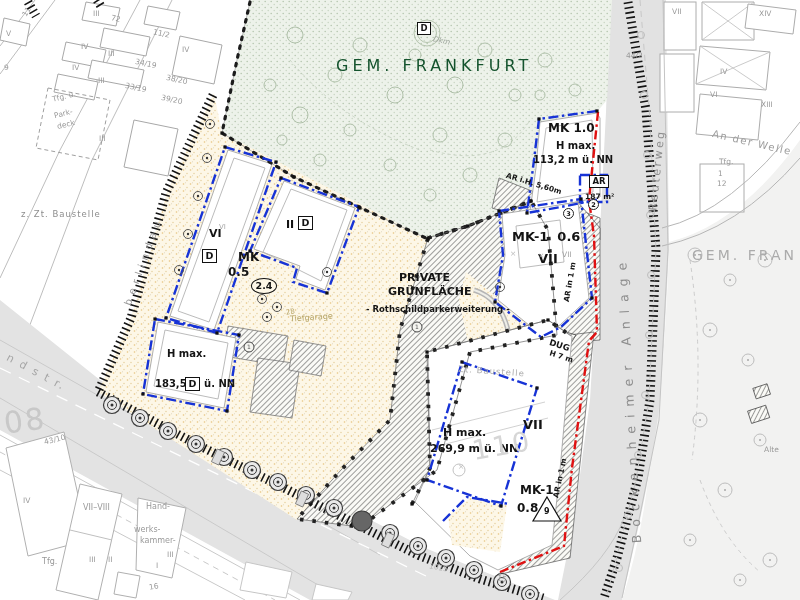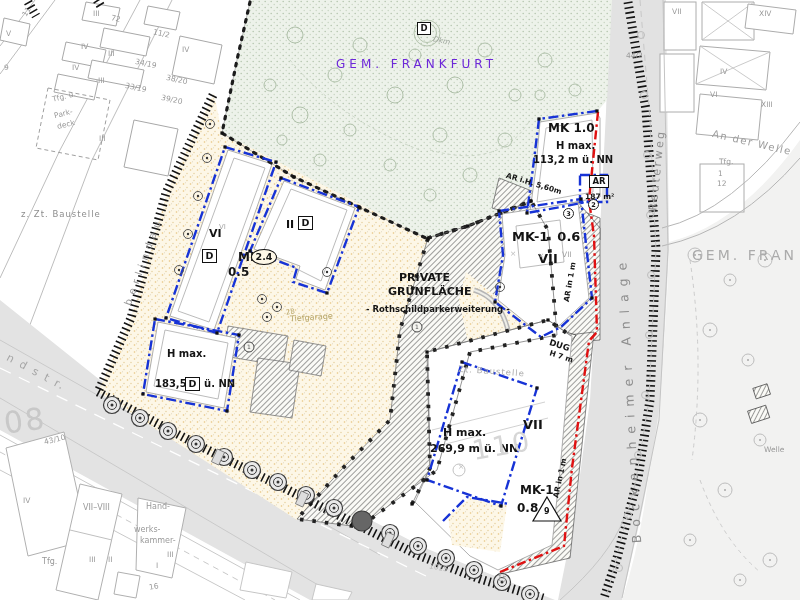--- a/index.html
+++ b/index.html
@@ -392,21 +392,21 @@
           <circle cx="725" cy="490" r="1"></circle>
           <circle cx="690" cy="540" r="1"></circle>
       <circle cx="770" cy="560" r="1"></circle>
           <circle cx="740" cy="580" r="1"></circle>
     </g>
   </g>
 
   <polygon points="547,497 561,521 533,521" fill="#ffffff" stroke="#111" stroke-width="1.2"></polygon>
 </svg>
 
-<div class="lbl" style="left:336px;top:58px;font-size:12px;letter-spacing:4px;color:#6d28d9;font-weight:normal;">GEM. FRANKFURT</div>
+<div class="lbl" style="left:336px;top:58px;font-size:16px;letter-spacing:4px;color:#14532d;font-weight:normal;">GEM. FRANKFURT</div>
 <div class="lbl" style="left:692px;top:248px;font-size:14px;letter-spacing:3px;color:#ababab;font-weight:normal;">GEM. FRAN</div>
 
 <div class="lbl" style="left:399px;top:272px;font-size:11px;text-align:center;">PRIVATE</div>
 <div class="lbl" style="left:388px;top:286px;font-size:11px;">GRÜNFLÄCHE</div>
 <div class="lbl" style="left:366px;top:305px;font-size:8.5px;">- Rothschildparkerweiterung -</div>
 
 <div class="lbl" style="left:630px;top:402px;font-size:12.5px;letter-spacing:2px;color:#8d8d8d;font-weight:normal;transform:translate(-50%,-50%) rotate(-93deg);">B o c k e n h e i m e r   A n l a g e</div>
 <div class="lbl" style="left:657px;top:170px;font-size:11px;letter-spacing:2.5px;color:#8d8d8d;font-weight:normal;transform:translate(-50%,-50%) rotate(-84deg);">Reuterweg</div>
 <div class="lbl" style="left:752px;top:143px;font-size:10px;letter-spacing:1.5px;color:#9c9c9c;font-weight:normal;transform:translate(-50%,-50%) rotate(13deg);">An der Welle</div>
 <div class="lbl" style="left:36px;top:372px;font-size:11px;letter-spacing:2px;color:#a5a5a5;font-weight:normal;transform:translate(-50%,-50%) rotate(28deg);">n d s t r.</div>
@@ -424,21 +424,21 @@
 <div class="lbl" style="left:512px;top:230px;font-size:13px;">MK-1  0.6</div>
 <div class="lbl" style="left:538px;top:252px;font-size:13px;">VII</div>
 <div class="lbl" style="left:570px;top:282px;font-size:7.5px;transform:translate(-50%,-50%) rotate(-80deg);">AR in 1 m</div>
 
 <div class="lbl" style="left:209px;top:228px;font-size:11px;">VI</div>
 <div class="lbl boxed" style="left:202px;top:249px;font-size:9.5px;">D</div>
 <div class="lbl" style="left:286px;top:219px;font-size:11px;">II</div>
 <div class="lbl boxed" style="left:298px;top:216px;font-size:9.5px;">D</div>
 <div class="lbl" style="left:238px;top:251px;font-size:12px;">MK</div>
 <div class="lbl" style="left:228px;top:266px;font-size:12px;">0.5</div>
-<div class="lbl ellip" style="left:251px;top:249px;">2.4</div>
+<div class="lbl ellip" style="left:251px;top:278px;">2.4</div>
 
 <div class="lbl" style="left:167px;top:349px;font-size:10px;">H max.</div>
 <div class="lbl" style="left:155px;top:379px;font-size:10px;">183,5 m ü. NN</div>
 <div class="lbl boxed" style="left:185px;top:377px;font-size:9.5px;">D</div>
 
 <div class="lbl" style="left:443px;top:427px;font-size:11px;">H max.</div>
 <div class="lbl" style="left:430px;top:443px;font-size:11px;">269,9 m ü. NN</div>
 <div class="lbl" style="left:523px;top:418px;font-size:13px;">VII</div>
 
 <div class="lbl" style="left:520px;top:484px;font-size:12px;">MK-1</div>
@@ -494,21 +494,21 @@
       <span class="micro" style="left: 497px; top: 575px; transform: rotate(11deg);">15</span>
       <span class="micro" style="left: 672px; top: 8px;">VII</span>
       <span class="micro" style="left: 759px; top: 10px;">XIV</span>
       <span class="micro" style="left: 626px; top: 52px;">44/2</span>
       <span class="micro" style="left: 720px; top: 68px;">IV</span>
       <span class="micro" style="left: 710px; top: 91px;">VI</span>
       <span class="micro" style="left: 761px; top: 101px;">XIII</span>
       <span class="micro" style="left: 719px; top: 158px;">Tfg.</span>
       <span class="micro" style="left: 718px; top: 170px;">1</span>
       <span class="micro" style="left: 717px; top: 180px;">12</span>
-      <span class="micro" style="left: 764px; top: 446px;">Welle</span>
+      <span class="micro" style="left: 764px; top: 446px;">Alte</span>
       <span class="micro" style="left: 562px; top: 251px; color: rgb(160, 160, 160);">VII</span>
       <span class="micro" style="left: 219px; top: 224px; font-size: 7px; color: rgb(168, 168, 168);">VI</span>
       <span class="micro" style="left: 510px; top: 250px; color: rgb(187, 187, 187);">×</span>
       <span class="micro" style="left: 538px; top: 252px; color: rgb(187, 187, 187);">×</span>
       <span class="micro" style="left: 458px; top: 463px; color: rgb(187, 187, 187);">×</span>
       <span class="micro" style="left: 286px; top: 309px; font-size: 7px; color: rgb(185, 167, 107); transform: rotate(-10deg);">28</span>
       <span class="micro" style="left: 415px; top: 324px; font-size: 6px; color: rgb(85, 85, 85);">1</span>
       <span class="micro" style="left: 247px; top: 344px; font-size: 6px; color: rgb(85, 85, 85);">1</span>
     </div>
 

